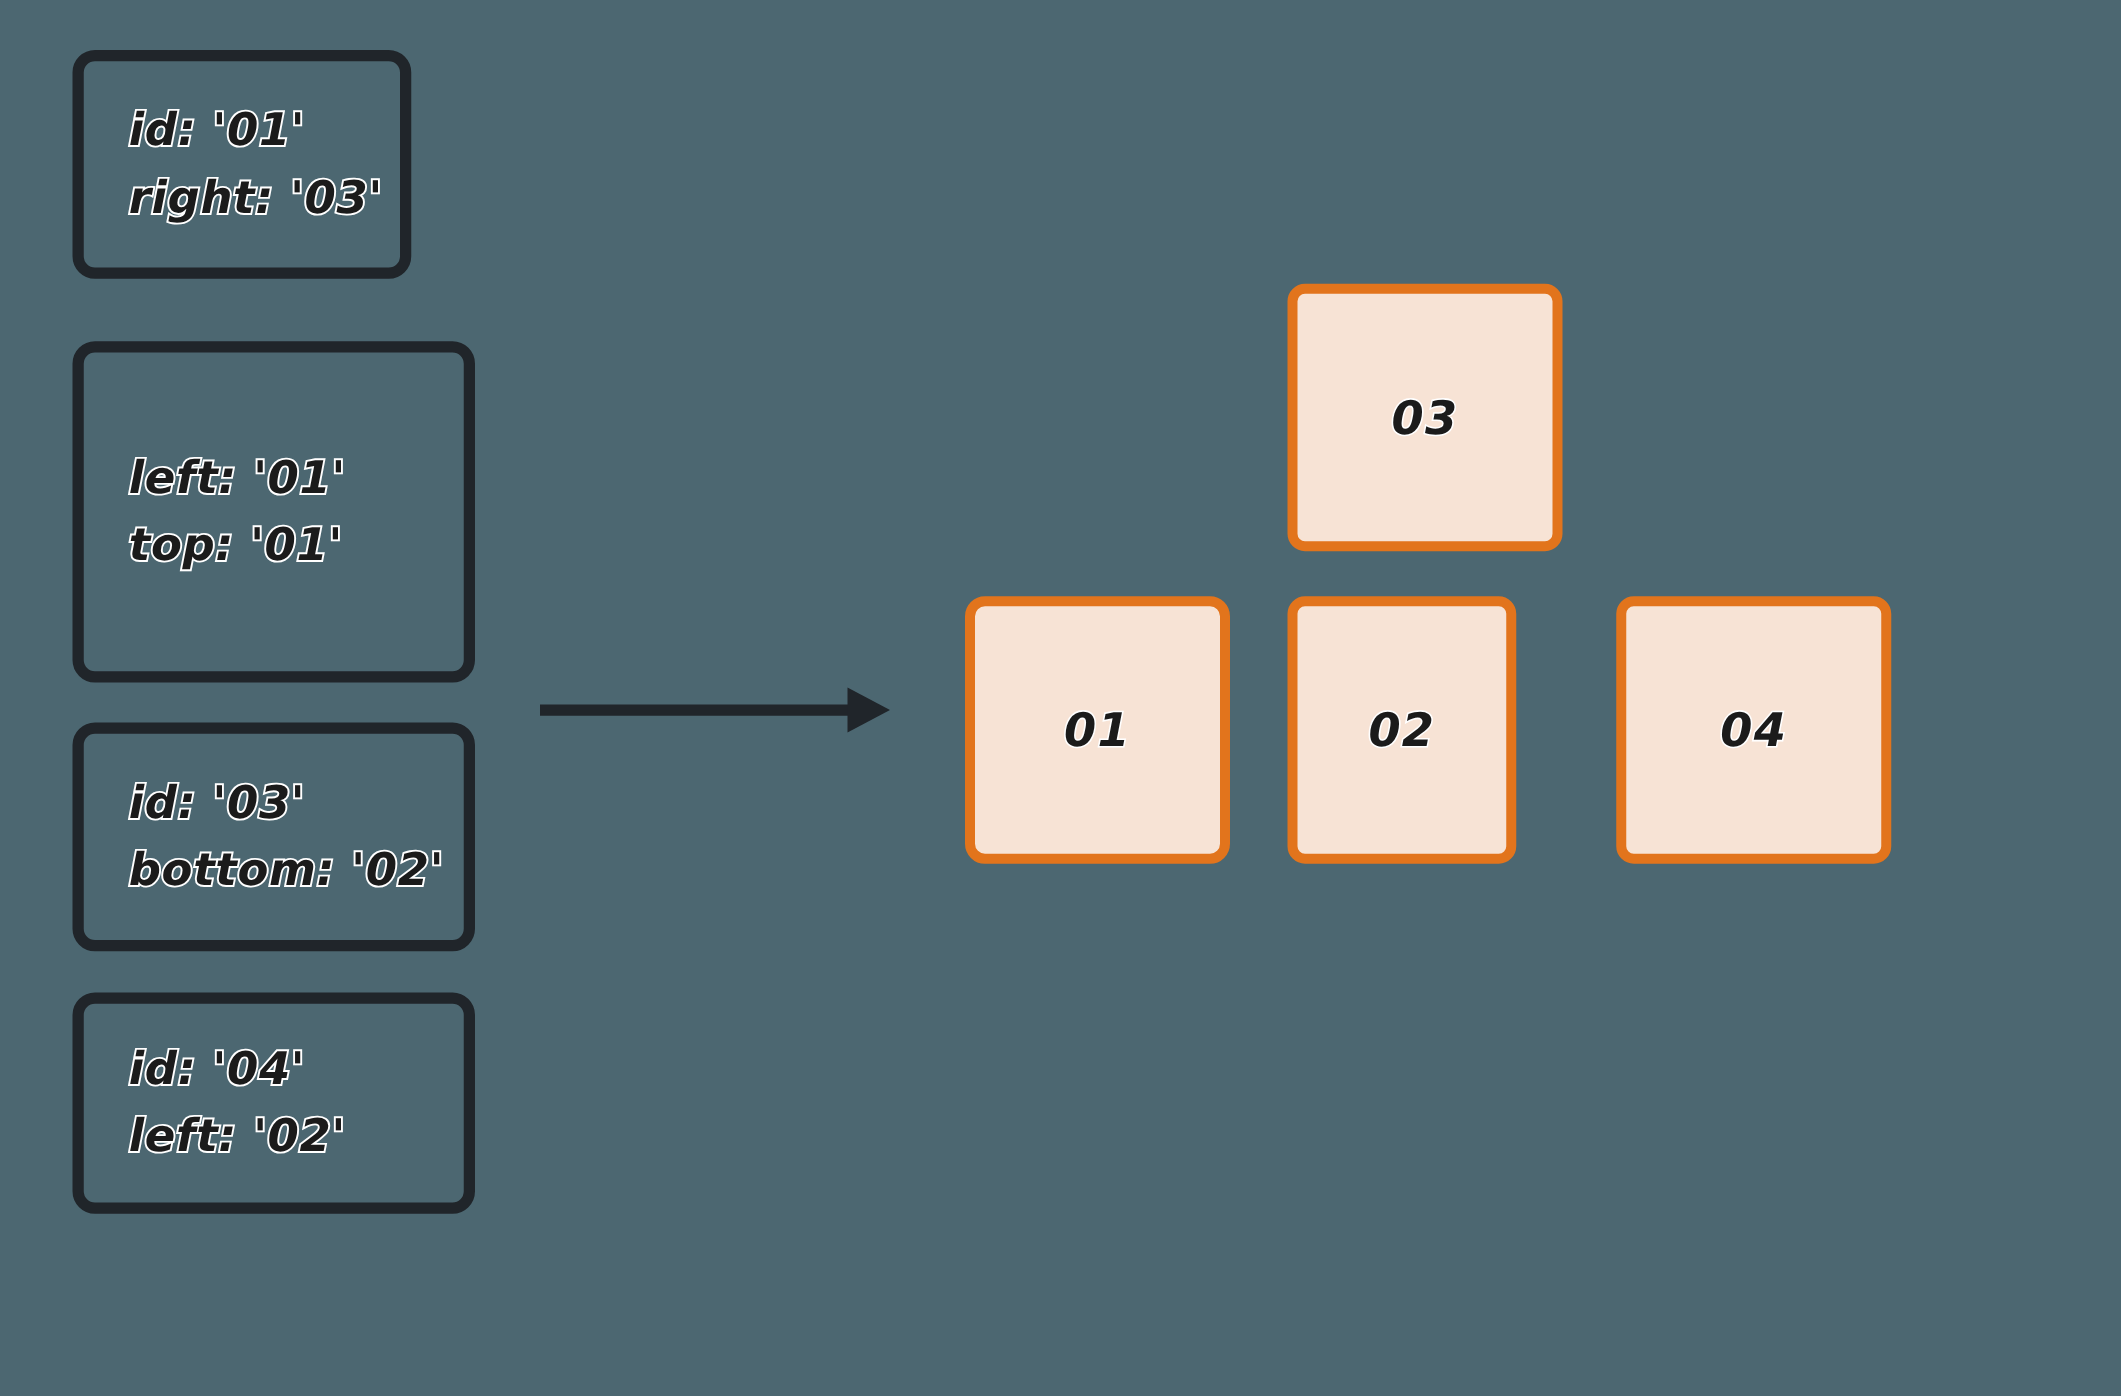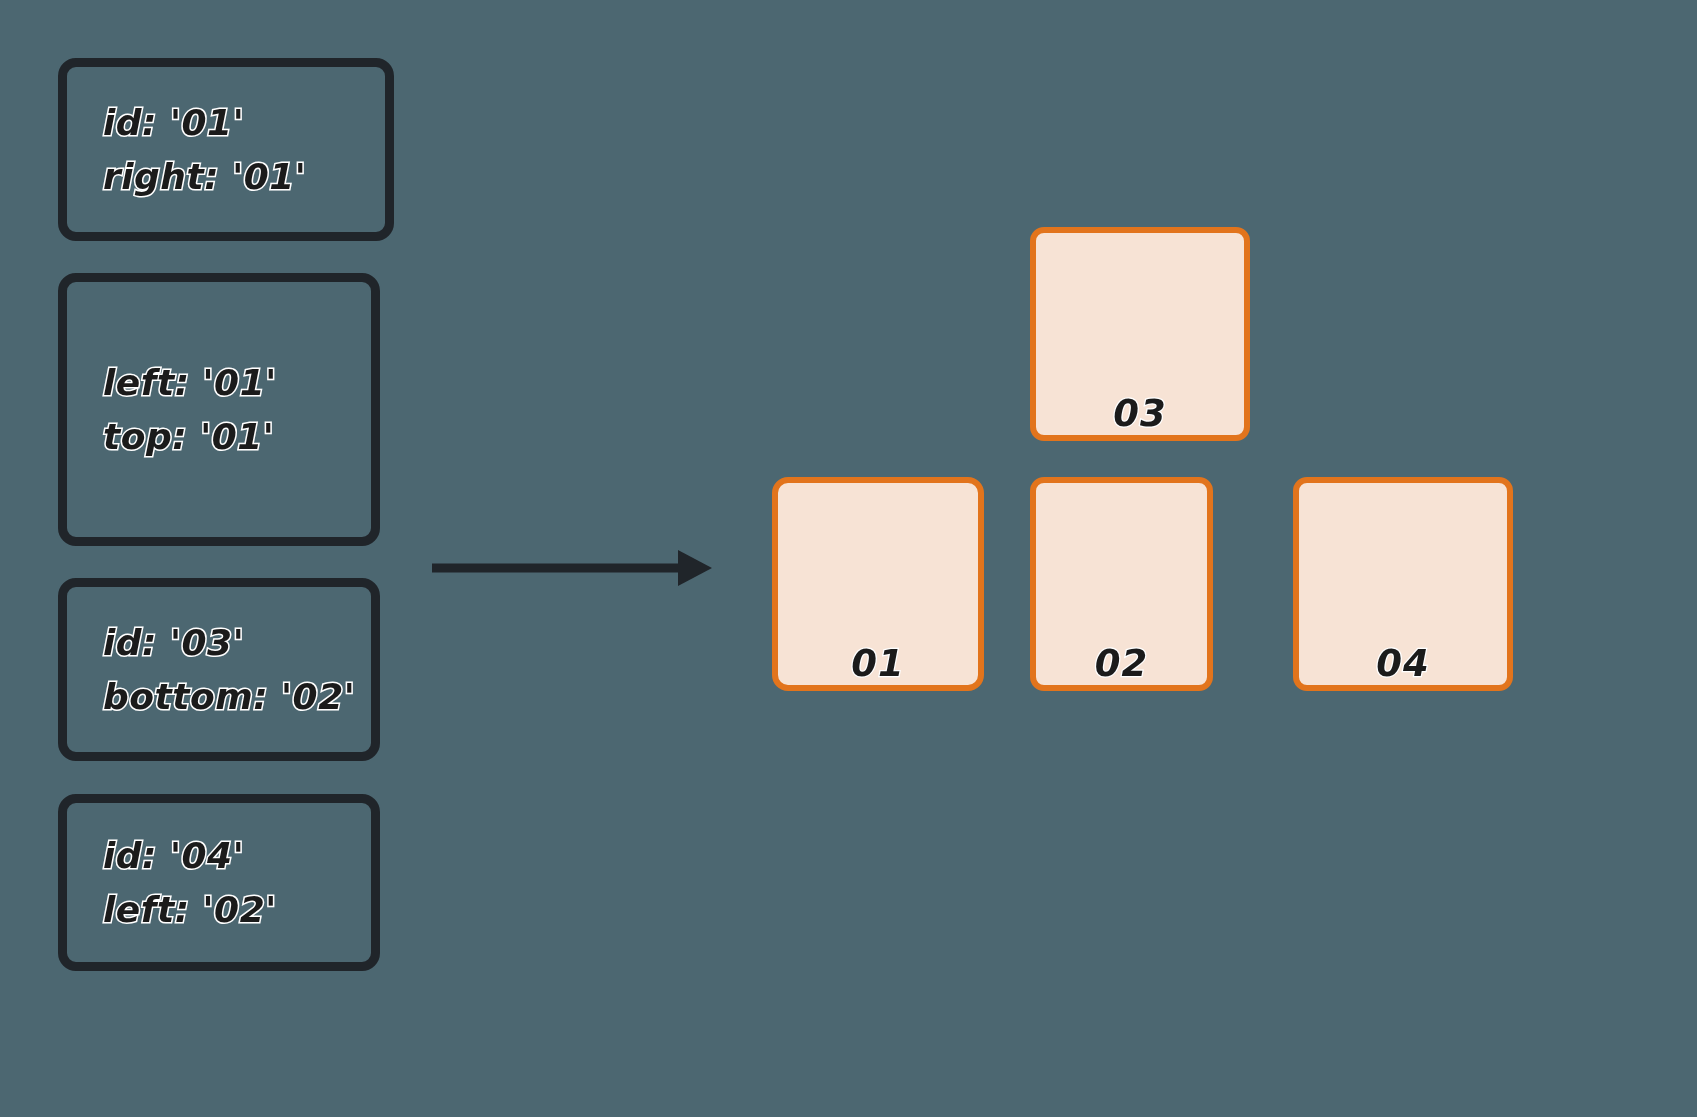--- a/index.html
+++ b/index.html
@@ -54,47 +54,47 @@
     top: 530px;
     width: 350px;
     height: 80px;
   }
 
   
   .tile {
     position: absolute;
     box-sizing: border-box;
     background: #f7e3d5;
-    border: 6px solid #000000;
+    border: 8px solid #000000;
     border-radius: 14px;
     display: flex;
-    align-items: flex-end;
+    align-items: center;
     justify-content: center;
   }
 
   .tile-label {
     font-family: "DejaVu Sans", sans-serif;
     font-weight: bold;
     font-style: italic;
     font-size: 37px;
     color: #1b1b1b;
     letter-spacing: 1px;
     -webkit-text-stroke: 2.5px #ffffff;
     paint-order: stroke fill;
   }
 </style>
 </head>
 <body style="background: rgb(76, 103, 113);">
 
 <div id="canvas">
 
   <div id="spec-column">
-      <div class="spec-box" style="left: 58px; top: 58px; width: 336px; height: 183px; border-color: rgb(32, 37, 42);">
+      <div class="spec-box" style="left: 58px; top: 40px; width: 271px; height: 183px; border-color: rgb(32, 37, 42);">
         <div class="spec-line">id: '01'</div>
-        <div class="spec-line">right: '01'</div>
+        <div class="spec-line">right: '03'</div>
       </div>
       <div class="spec-box" style="left: 58px; top: 273px; width: 322px; height: 273px; border-color: rgb(32, 37, 42);">
         <div class="spec-line">left: '01'</div>
         <div class="spec-line">top: '01'</div>
       </div>
       <div class="spec-box" style="left: 58px; top: 578px; width: 322px; height: 183px; border-color: rgb(32, 37, 42);">
         <div class="spec-line">id: '03'</div>
         <div class="spec-line">bottom: '02'</div>
       </div>
       <div class="spec-box" style="left: 58px; top: 794px; width: 322px; height: 177px; border-color: rgb(32, 37, 42);">

